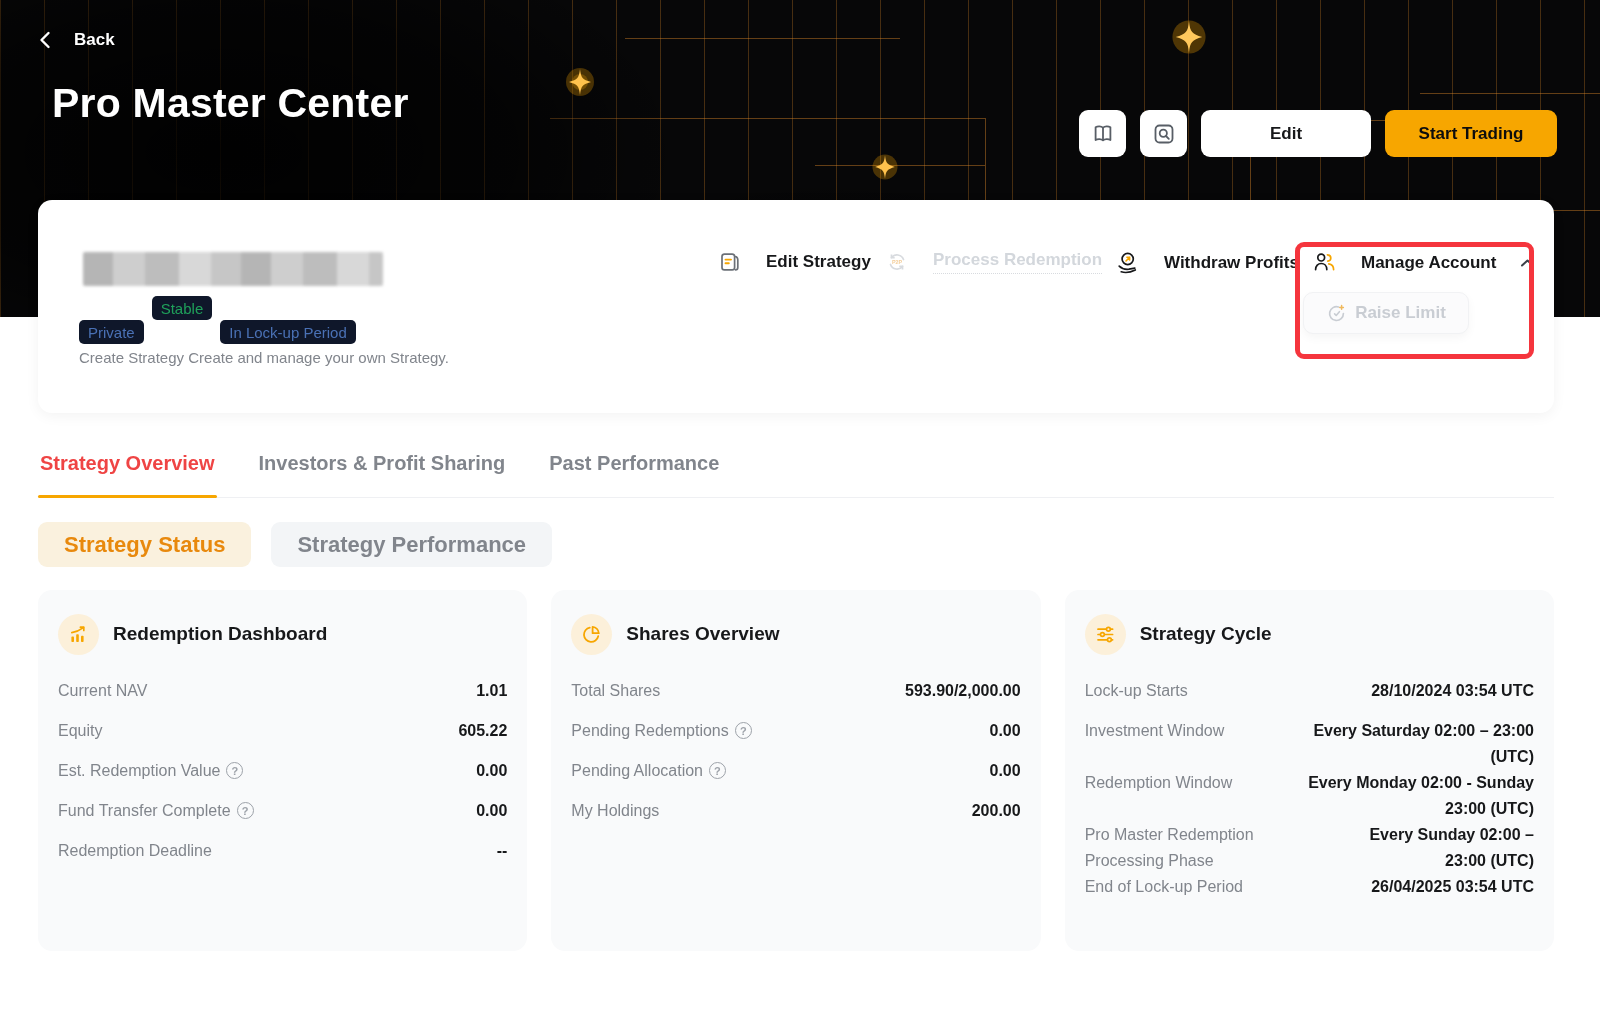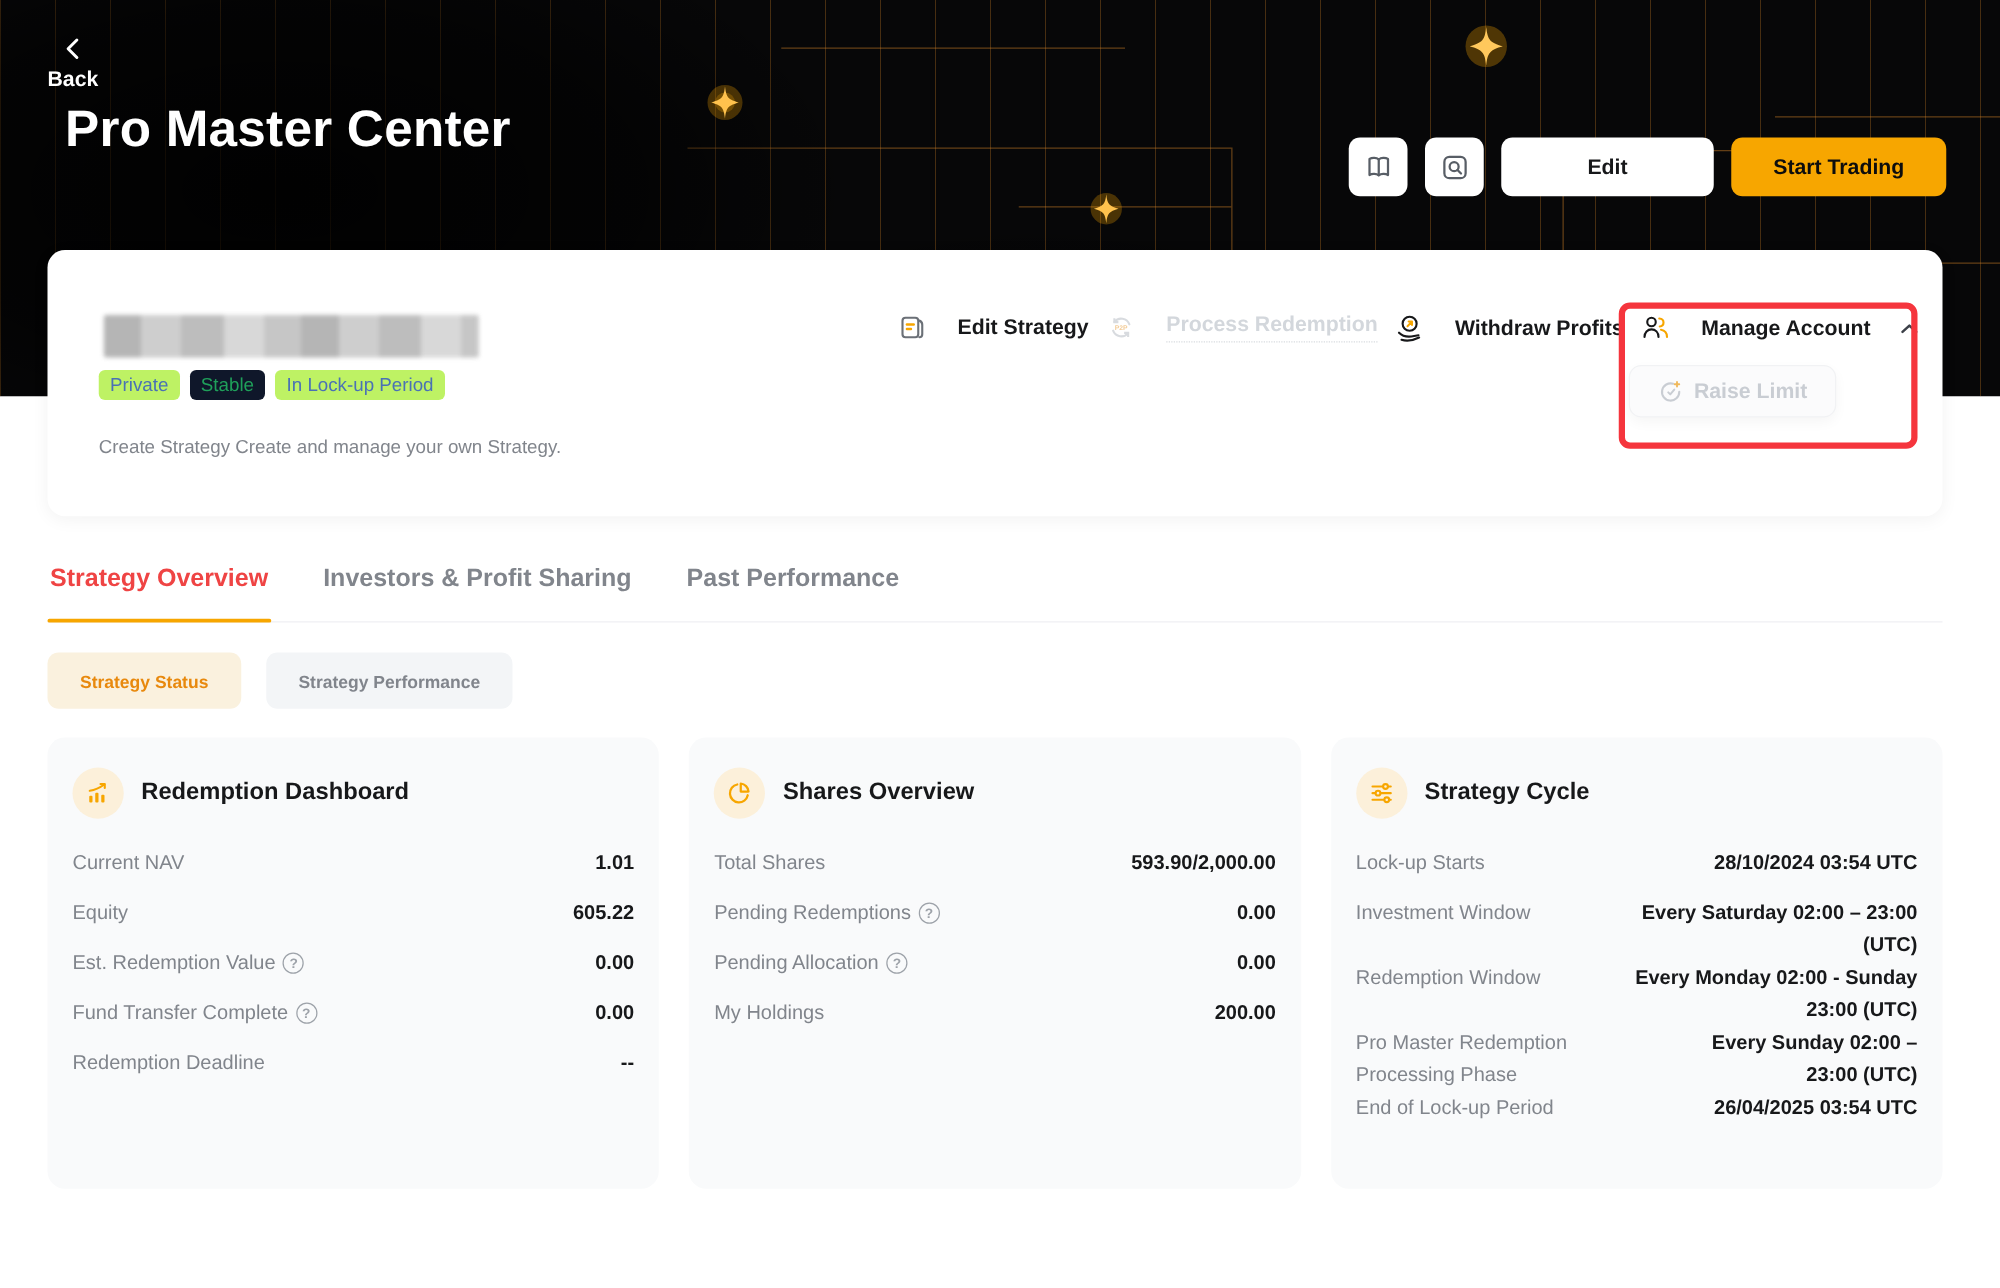--- a/index.html
+++ b/index.html
@@ -14,38 +14,38 @@
     background:repeating-linear-gradient(90deg, rgba(201,124,35,.33) 0 1px, transparent 1px 44px);
   }
   .hseg{ position:absolute; height:1px; background:rgba(214,134,40,.45); }
   .vseg{ position:absolute; width:1px; background:rgba(214,134,40,.45); }
   .hero-vignette{ position:absolute; inset:0;
     background:
       radial-gradient(ellipse 620px 320px at 14% 48%, rgba(0,0,0,.88) 0%, rgba(0,0,0,.55) 45%, transparent 75%),
       radial-gradient(ellipse 500px 260px at 52% 110%, rgba(0,0,0,.55), transparent 70%);
   }
   .sparkle{ position:absolute; pointer-events:none; }
-  .back{ position:absolute; left:38px; top:30px; display:flex; align-items:center; gap:6px;
-    color:#fff; font-size:17px; font-weight:700; cursor:pointer;flex-direction:column; }
+  .back{ position:absolute; left:38px; top:30px; display:flex; align-items:center; gap:22px;
+    color:#fff; font-size:17px; font-weight:700; cursor:pointer; }
   .page-title{ position:absolute; left:52px; top:80px; color:#fff; font-size:41px; font-weight:700; letter-spacing:.2px; }
   .hero-actions{ position:absolute; top:110px; left:1079px; display:flex; align-items:center; gap:14px; }
   .icon-btn{ width:47px; height:47px; background:#fff; border:none; border-radius:9px;
     display:flex; align-items:center; justify-content:center; cursor:pointer; color:#585E66; }
   .btn{ height:47px; border:none; border-radius:9px; font-family:inherit; font-size:17px; font-weight:700; cursor:pointer; }
   .btn-share{ width:170px; background:#fff; color:#17181A; }
   .btn-start{ width:172px; background:#F7A600; color:#0D0D0D; }
   
   .strategy-card{ position:absolute; left:38px; top:200px; width:1516px; height:213px;
     background:#fff; border-radius:14px; box-shadow:0 3px 14px rgba(0,0,0,.05); }
   .redacted{ position:absolute; left:45px; top:52px; width:300px; height:34px; border-radius:2px;
     background:repeating-linear-gradient(90deg,#a9a9a9 0 30px,#c6c6c6 30px 62px,#b2b2b2 62px 96px,#d2d2d2 96px 128px,#bdbdbd 128px 158px);
     filter:blur(1.5px); opacity:.85; }
   .badges{ position:absolute; left:41px; top:96px; display:flex; gap:8px; }
   .badge{ height:24px; padding:0 9px; border-radius:5px; font-size:15px; display:flex; align-items:center; }
-  .badge-blue{ background:#bef264; color:#4A71B5; }
+  .badge-blue{ background:#0f172a; color:#4A71B5;margin-top:24px; }
   .badge-green{ background:#0f172a; color:#1FA05A; }
   .strategy-desc{ position:absolute; left:41px; top:149px; font-size:15px; color:#81858C; }
   .action{ position:absolute; top:50px; display:flex; align-items:center; gap:24px;
     font-size:17px; font-weight:700; color:#17181A; cursor:pointer; white-space:nowrap; }
   .action-edit{ left:680px; }
   .action-process{ left:847px; color:#D3D7DC; cursor:default; }
   .action-process .action-label{ border-bottom:1px dotted #D8DBDF; padding-bottom:3px; }
   .action-withdraw{ left:1077px; }
   .action-manage{ left:1274px; }
   .dropdown-btn{ position:absolute; left:1265px; top:92px; width:166px; height:42px;
@@ -54,21 +54,21 @@
     font-family:inherit; font-size:17px; font-weight:700; color:#C9CDD3; cursor:not-allowed; }
   .annotation-box{ position:absolute; left:1257px; top:42px; width:239px; height:117px;
     border:5px solid #F5353D; border-radius:9px; pointer-events:none; }
   
   .tabs{ position:absolute; left:38px; top:450px; width:1516px; display:flex; gap:40px;
     border-bottom:1px solid #EFF0F3; }
   .tab{ position:relative; font-size:20px; font-weight:700; color:#81858C; padding:2px 2px 22px; cursor:pointer; }
   .tab.active{ color:#ef4444; }
   .tab.active::after{ content:""; position:absolute; left:0; right:0; bottom:-1px; height:3px; background:#F7A600; border-radius:2px; }
   .subtabs{ position:absolute; left:38px; top:522px; display:flex; gap:20px; }
-  .pill{ height:45px; padding:12px 26px; border-radius:9px; font-size:14px; font-weight:700;
+  .pill{ height:45px; padding:12px 26px; border-radius:9px; font-size:22px; font-weight:700;
     display:flex; align-items:center; cursor:pointer; }
   .pill.active{ background:#FAF1DE; color:#E8890D; }
   .pill.inactive{ background:#F3F5F7; color:#81858C; }
   
   .cards{ position:absolute; left:38px; top:590px; width:1516px; display:flex; gap:24px; }
   .card{ flex:1; height:361px; background:#F9FAFB; border-radius:14px; padding:20px 20px 0; }
   .card-head{ display:flex; align-items:center; gap:14px; height:44px; margin-top:2px; }
   .card-icon{ width:41px; height:41px; border-radius:50%; background:#FCF0DA;
     display:flex; align-items:center; justify-content:center; }
   .card-title{ font-size:19px; font-weight:700; color:#17181A; }

